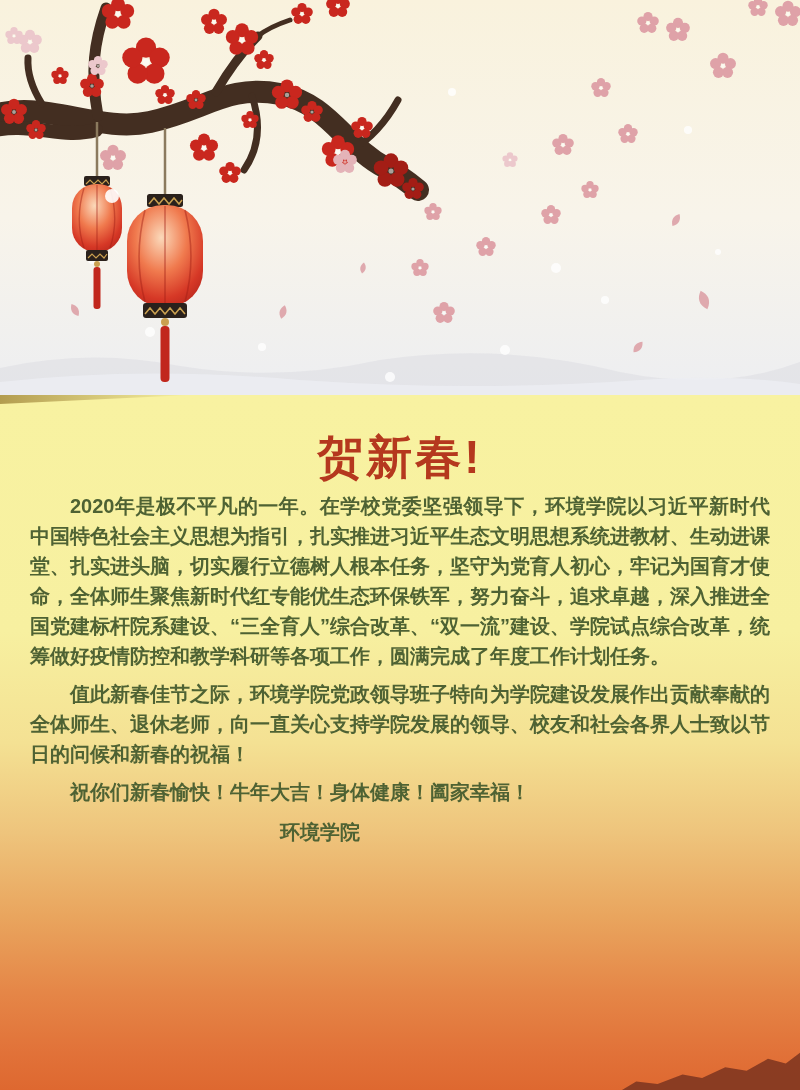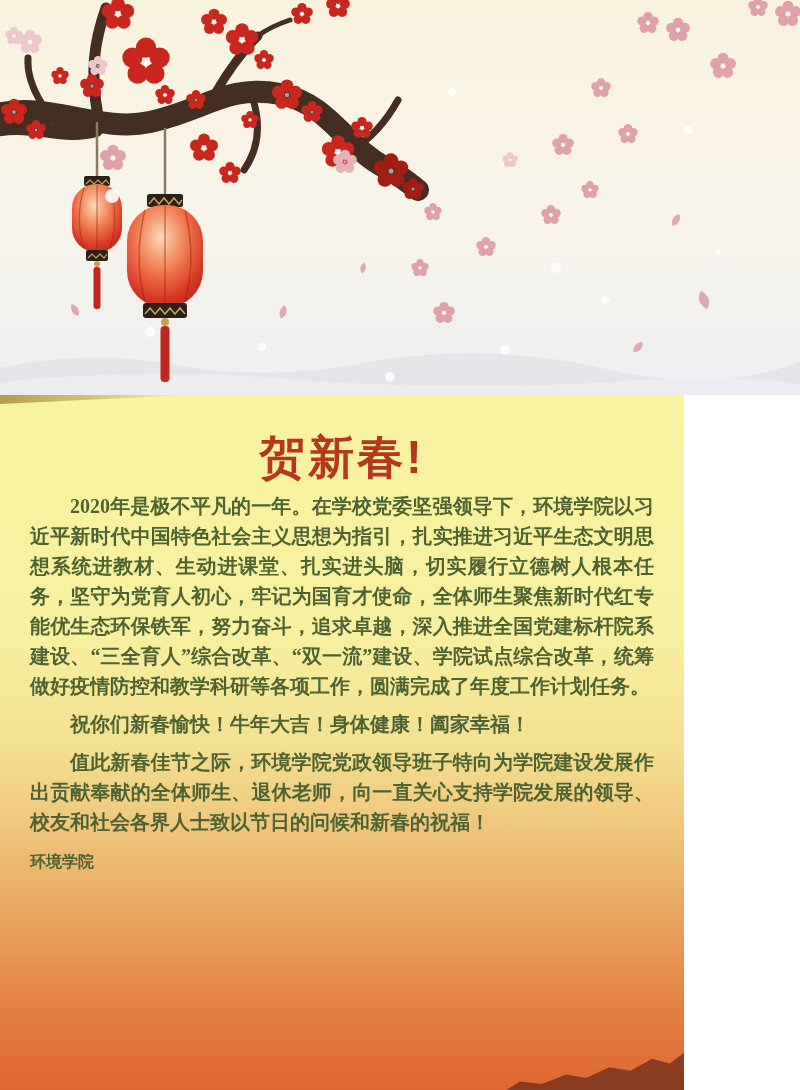--- a/index.html
+++ b/index.html
@@ -10,21 +10,21 @@
   }
   .page{width:800px;height:1090px;position:relative;}
 
   
   .banner{width:800px;height:395px;position:relative;overflow:hidden;}
   .banner svg{display:block;}
 
   
   .letter{
     position:relative;
-    width:684px;height:695px;
+    width:800px;height:695px;
     box-sizing:border-box;
     padding:0 30px;
     background:linear-gradient(180deg,
       #f8f2a1 0%, #f7f0a0 34%, #f4e193 50%, #eec47c 63%,
       #e9a55e 75%, #e58647 86%, #e17138 95%, #de6830 100%);
     overflow:hidden;
   }
   .paper-edge{
     position:absolute;top:0;left:0;width:190px;height:9px;
     background:linear-gradient(to right, rgba(122,86,12,.55), rgba(122,86,12,0));
@@ -36,25 +36,24 @@
     font-size:46px;line-height:52px;font-weight:900;
     letter-spacing:3px;
     color:#b5381e;
   }
   p.body-par{
     margin:0 0 8px;
     font-size:20px;line-height:30px;font-weight:bold;
     color:#4e6233;
     text-indent:2em;
     text-align:justify;
-    font-family:Liberation Serif, serif;
   }
   .sig-block{
-    font-size:16px;font-weight:bold;color:#4e6233;
-    text-align:left;
+    font-size:20px;font-weight:bold;color:#4e6233;
+    text-align:center;
   }
   .sig-name{padding-right:160px;line-height:34px;}
   .sig-date{padding-right:142px;line-height:30px;}
   .corner-mountain{
     position:absolute;right:0;bottom:0;
     width:178px;height:60px;
     background:#7e3620;opacity:.88;
     clip-path:polygon(0 100%, 8% 86%, 20% 90%, 34% 74%, 45% 80%, 58% 62%,
                       70% 68%, 82% 48%, 92% 56%, 100% 38%, 100% 100%);
   }
@@ -210,22 +209,22 @@
       </g>
     </svg>
   </div>
 
   <div class="letter">
     <div class="paper-edge"></div>
 
     <h1 class="greeting-title">贺新春!</h1>
 
     <p class="body-par">2020年是极不平凡的一年。在学校党委坚强领导下，环境学院以习近平新时代中国特色社会主义思想为指引，扎实推进习近平生态文明思想系统进教材、生动进课堂、扎实进头脑，切实履行立德树人根本任务，坚守为党育人初心，牢记为国育才使命，全体师生聚焦新时代红专能优生态环保铁军，努力奋斗，追求卓越，深入推进全国党建标杆院系建设、“三全育人”综合改革、“双一流”建设、学院试点综合改革，统筹做好疫情防控和教学科研等各项工作，圆满完成了年度工作计划任务。</p>
+    <p class="body-par">值此新春佳节之际，环境学院党政领导班子特向为学院建设发展作出贡献奉献的全体师生、退休老师，向一直关心支持学院发展的领导、校友和社会各界人士致以节日的问候和新春的祝福！</p>
     <p class="body-par">祝你们新春愉快！牛年大吉！身体健康！阖家幸福！</p>
-    <p class="body-par">值此新春佳节之际，环境学院党政领导班子特向为学院建设发展作出贡献奉献的全体师生、退休老师，向一直关心支持学院发展的领导、校友和社会各界人士致以节日的问候和新春的祝福！</p>
 
     <div class="sig-block">
       <div class="sig-name">环境学院</div>
     </div>
 
     <div class="corner-mountain"></div>
   </div>
 
 </div>
 

